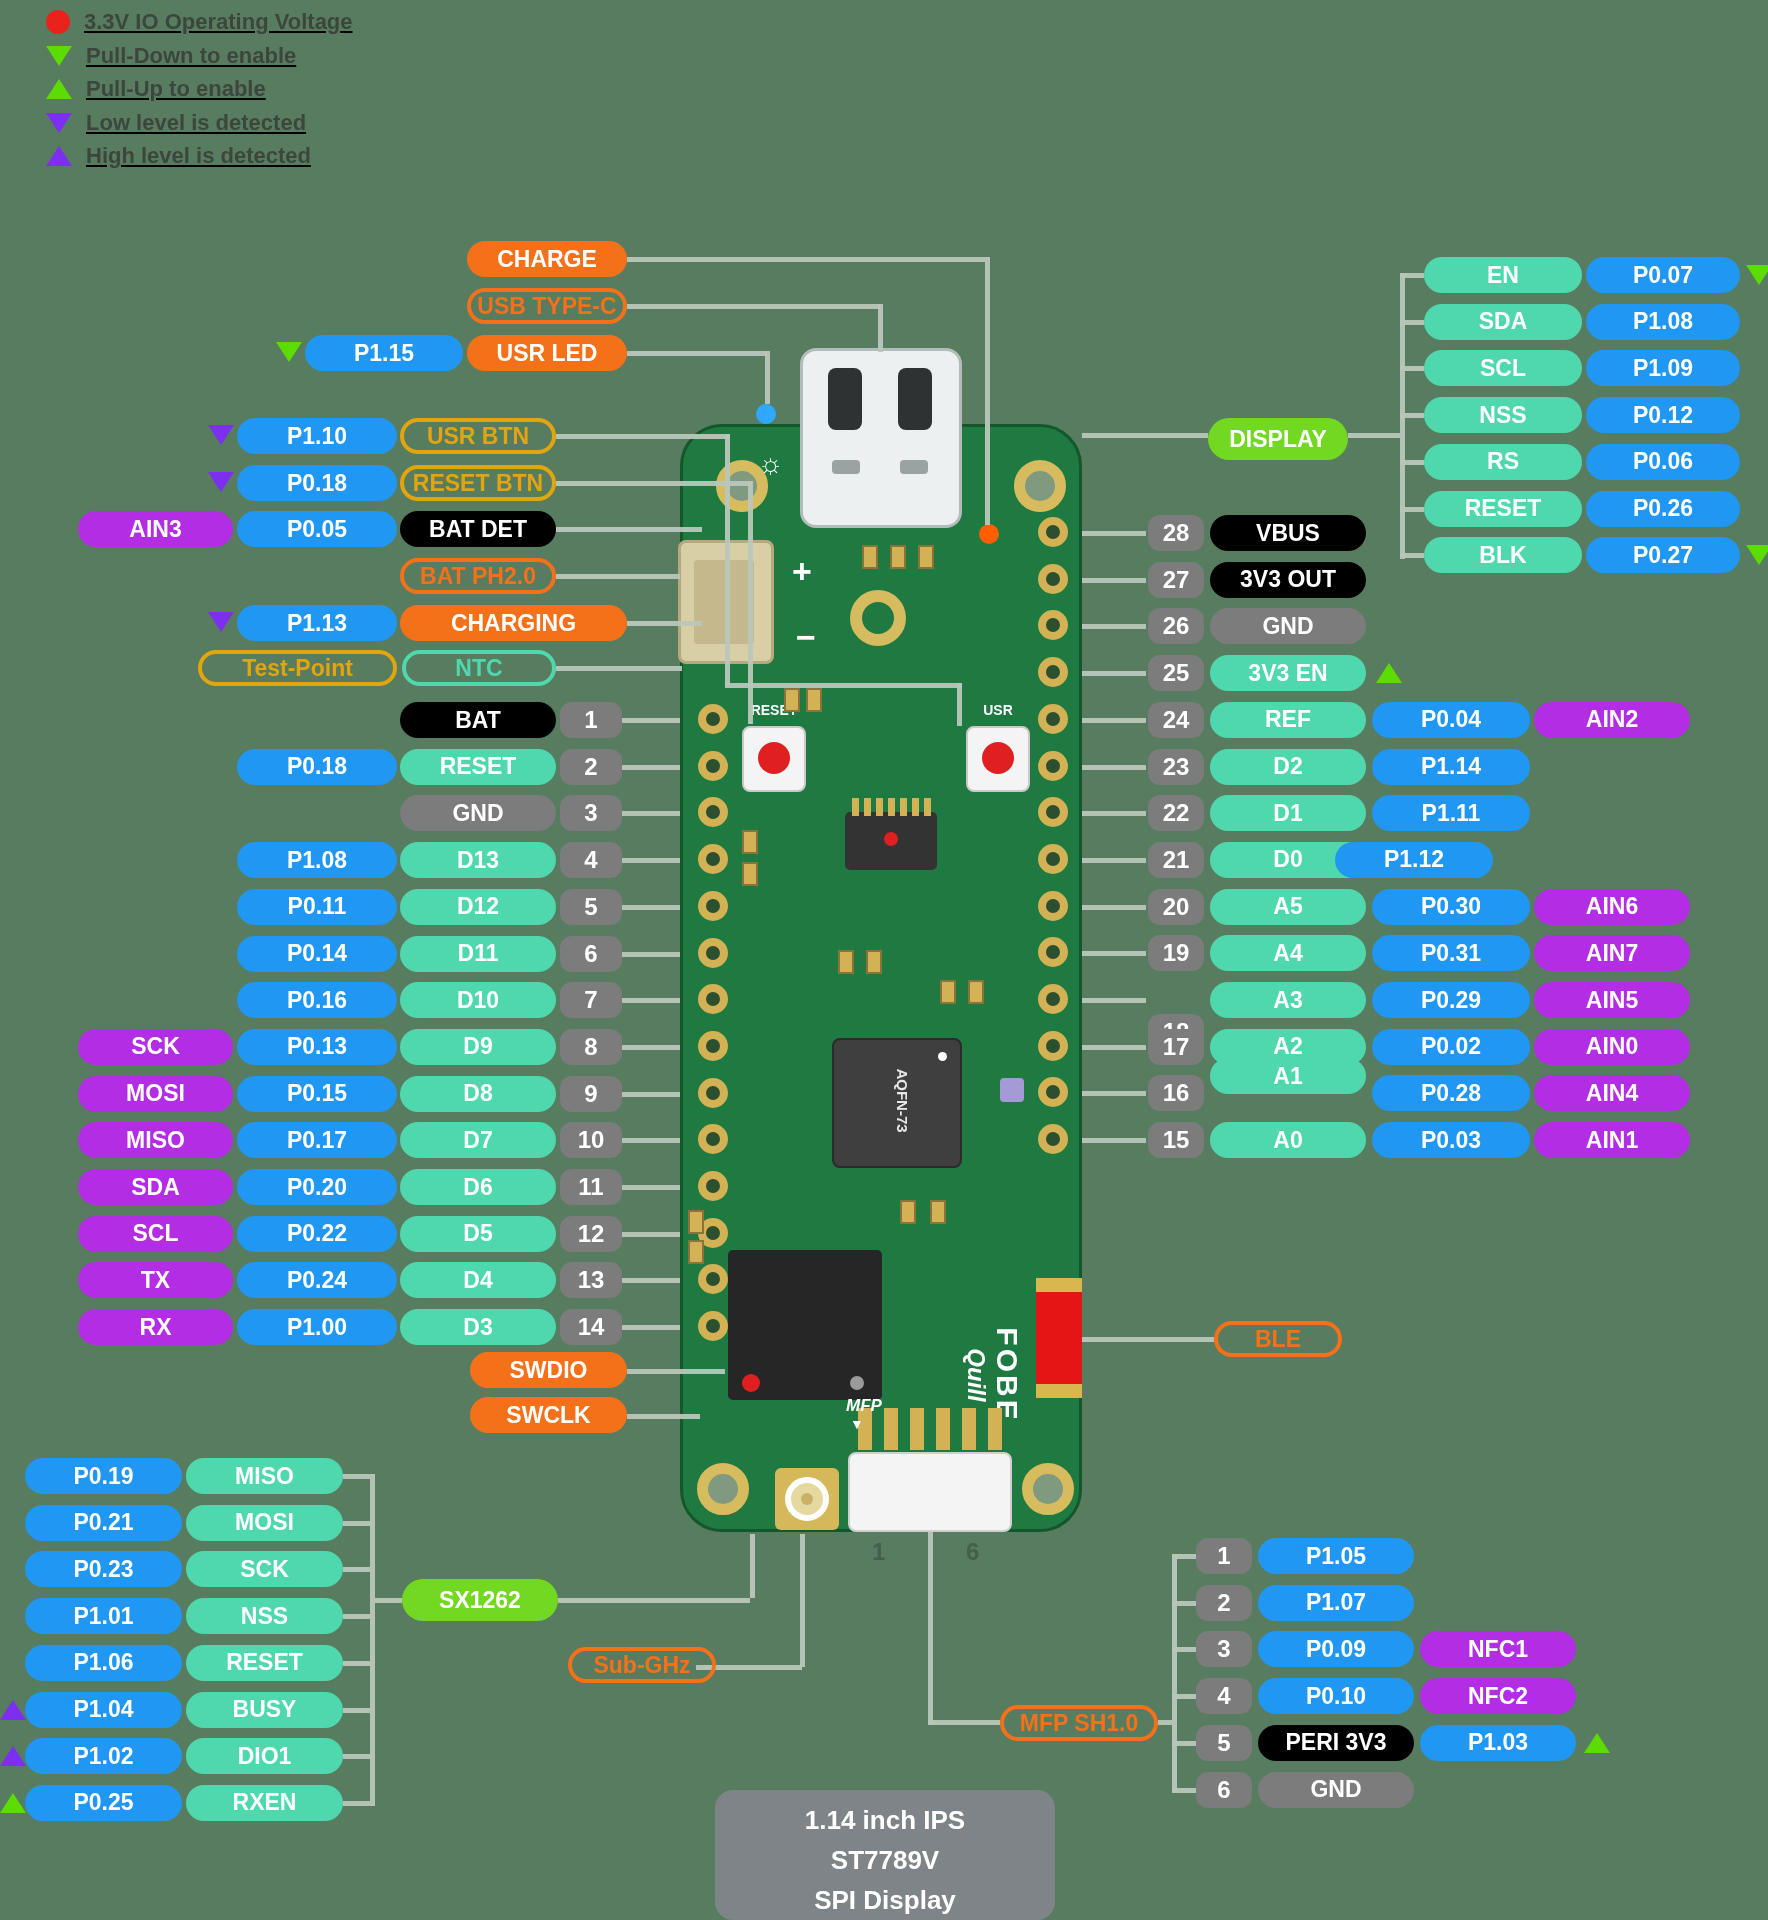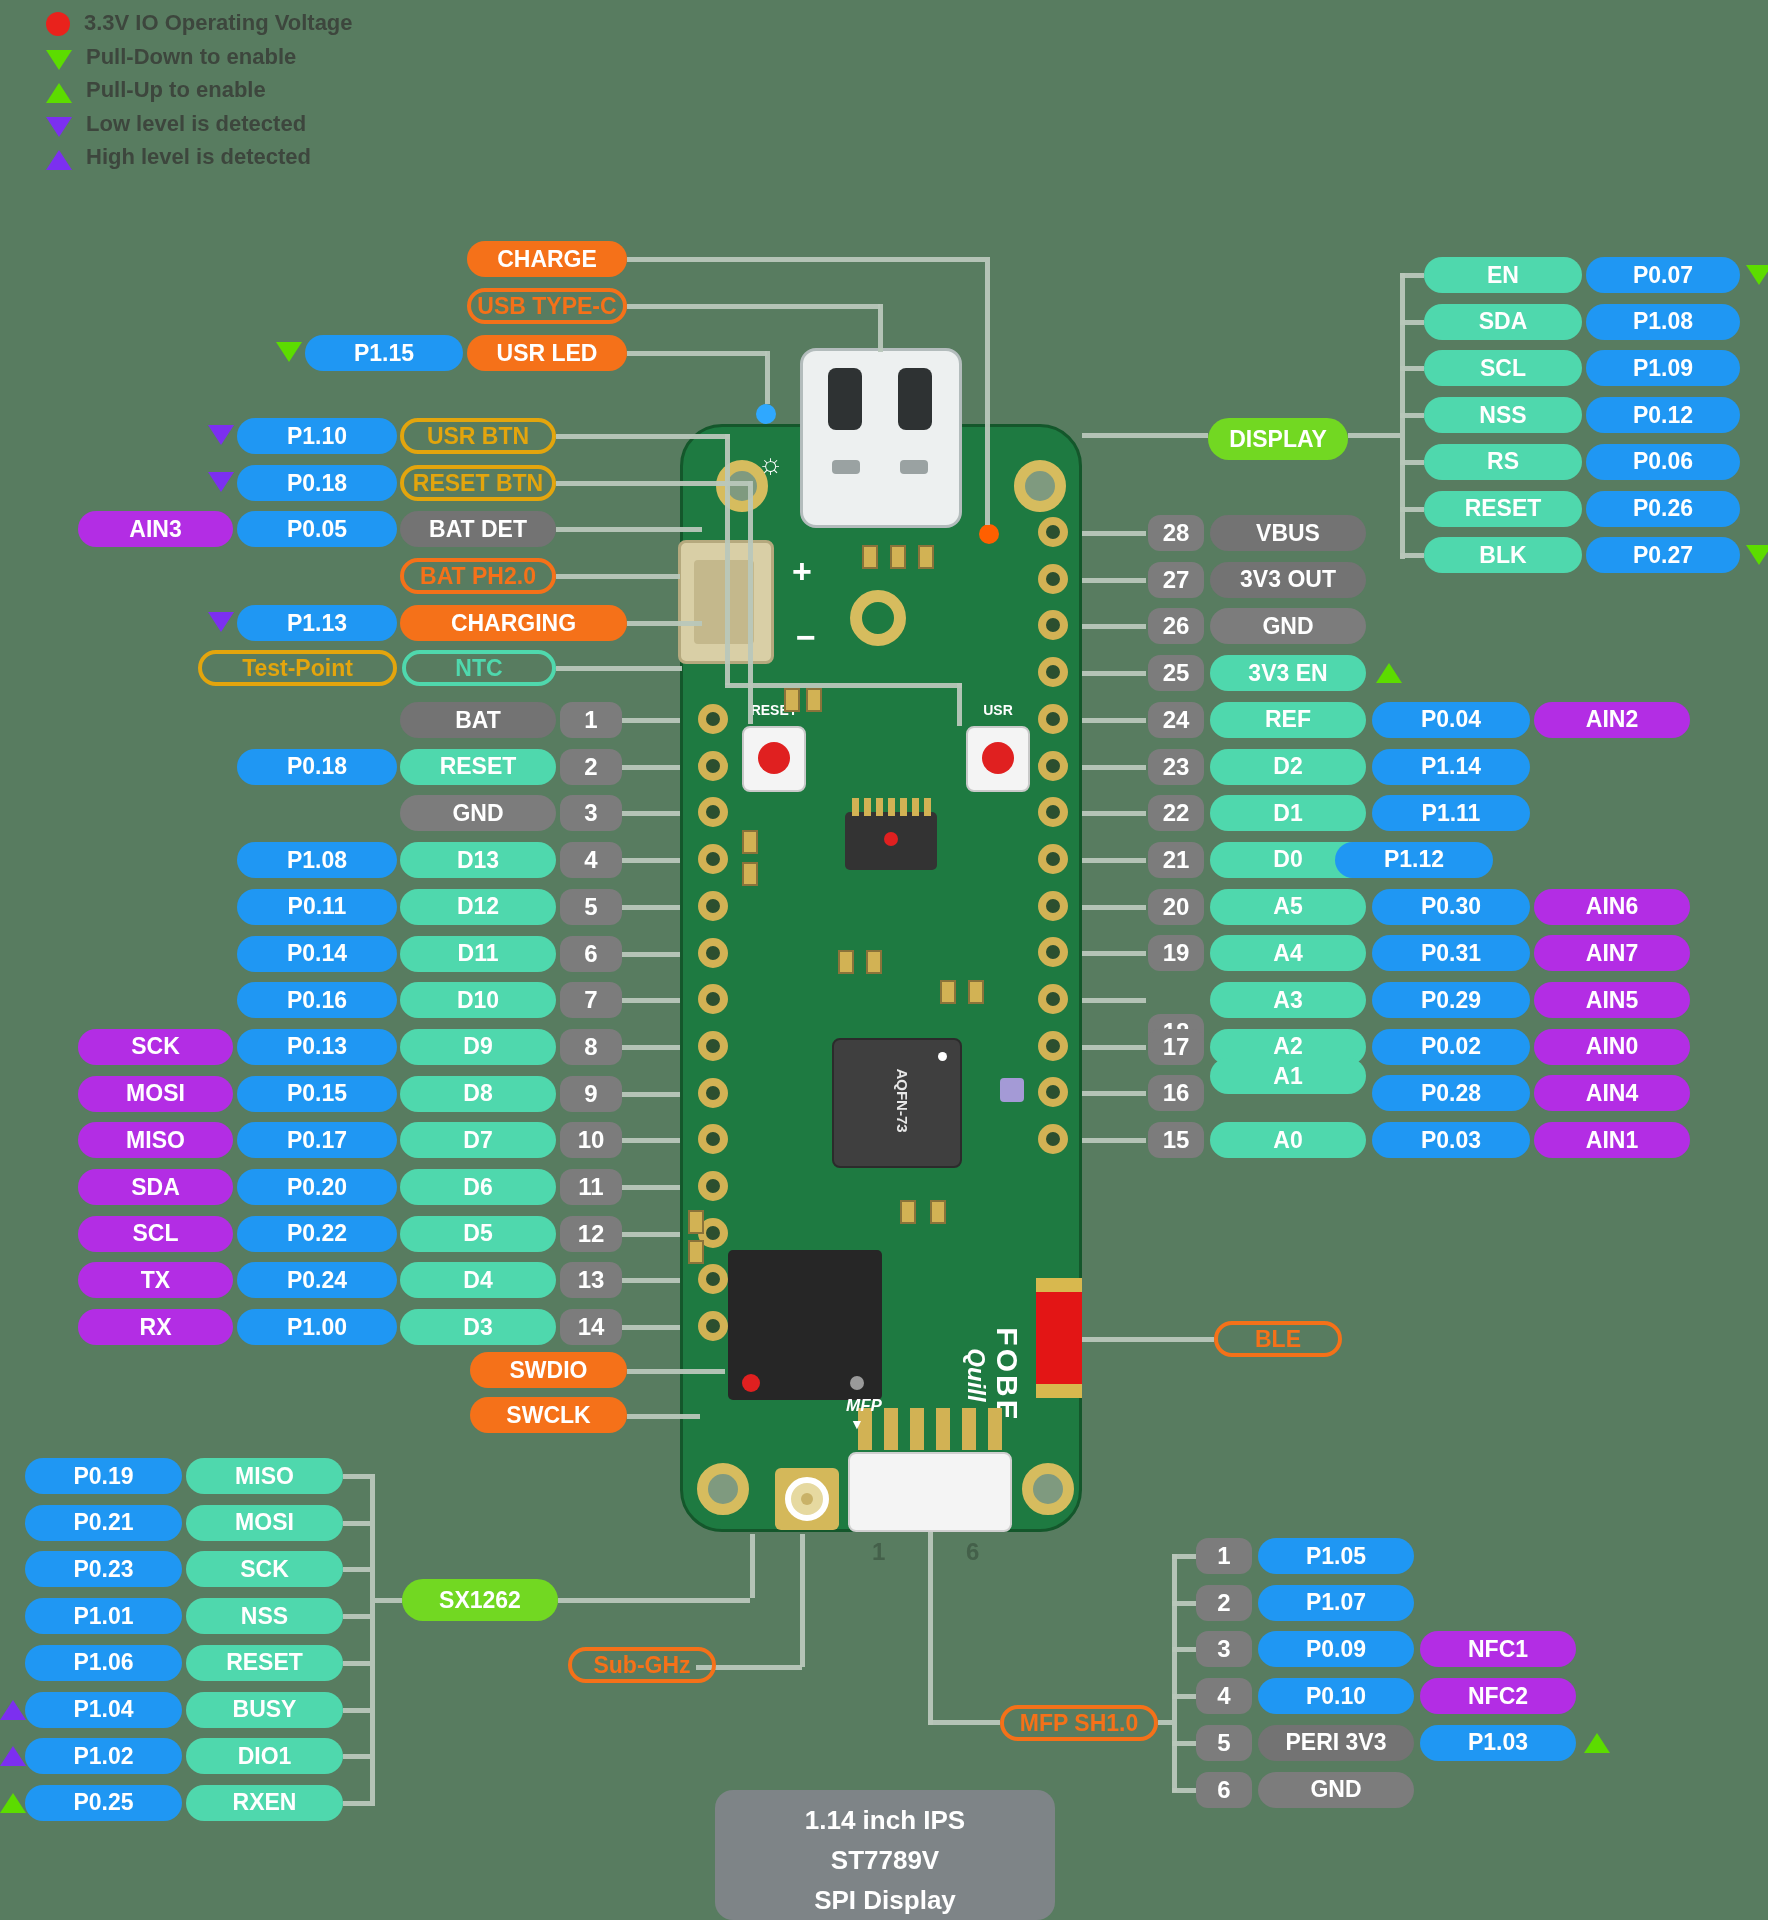--- a/index.html
+++ b/index.html
@@ -5,36 +5,36 @@
   html,body{margin:0;padding:0;background:#46624c;}
   #canvas{position:relative;width:1768px;height:1920px;background:#587c60;overflow:hidden;
           font-family:"Liberation Sans",sans-serif;}
   .abs{position:absolute;}
   .pill{position:absolute;height:36px;border-radius:18px;color:#fff;font-weight:bold;font-size:23px;
         display:flex;align-items:center;justify-content:center;white-space:nowrap;}
   .outline{background:transparent !important;border:4px solid;height:28px;}
   .c-blue{background:#1f97f3;}
   .c-teal{background:#4fd8ad;}
   .c-purple{background:#b32de4;}
-  .c-red{background:#737373;}
+  .c-red{background:#000000;}
   .c-orange{background:#f57119;}
   .c-gray{background:#7c7c7c;}
   .c-green{background:#72d822;}
   .o-orange{border-color:#f57119;color:#f57119;}
   .o-gold{border-color:#e3a50d;color:#e3a50d;}
   .o-teal{border-color:#4fd8ad;color:#4fd8ad;}
   .numbox{position:absolute;height:36px;border-radius:12px;background:#7c7c7c;color:#fff;
           font-weight:bold;font-size:24px;display:flex;align-items:center;justify-content:center;}
   .wire{position:absolute;background:#b9c7ba;opacity:.95;}
   .tri{position:absolute;width:0;height:0;border-left:13px solid transparent;border-right:13px solid transparent;}
   .tri-down{border-top:20px solid;}
   .tri-up{border-bottom:20px solid;}
   .t-green{border-top-color:#5cdc00;border-bottom-color:#5cdc00;}
   .t-purple{border-top-color:#7c2ff0;border-bottom-color:#7c2ff0;}
-  .legend-row{position:absolute;height:28px;display:flex;align-items:flex-end;gap:14px;}
+  .legend-row{position:absolute;height:28px;display:flex;align-items:center;gap:14px;text-decoration:underline;}
   .legend-txt{color:#3d463d;font-weight:bold;font-size:22px;white-space:nowrap;}
   .dot{border-radius:50%;position:absolute;}
   .board{position:absolute;left:680px;top:424px;width:402px;height:1108px;background:#1e7a41;
          border:3px solid #14572b;border-radius:42px;box-sizing:border-box;}
   .silk{position:absolute;color:#fff;font-weight:bold;}
   .pad{position:absolute;border-radius:50%;box-sizing:border-box;border:8px solid #d2b254;background:#2c4f2f;}
   .hole{position:absolute;border-radius:50%;box-sizing:border-box;border:11px solid #d6bc5e;background:#7f9a7f;}
   .chipTxt{position:absolute;color:#e8e8e8;font-size:15px;font-weight:bold;transform:rotate(90deg);}
   .infobox{position:absolute;left:715px;top:1790px;width:340px;height:130px;background:#7e8487;
            border-radius:18px;color:#ffffff;font-weight:bold;font-size:26px;text-align:center;padding-top:10px;

